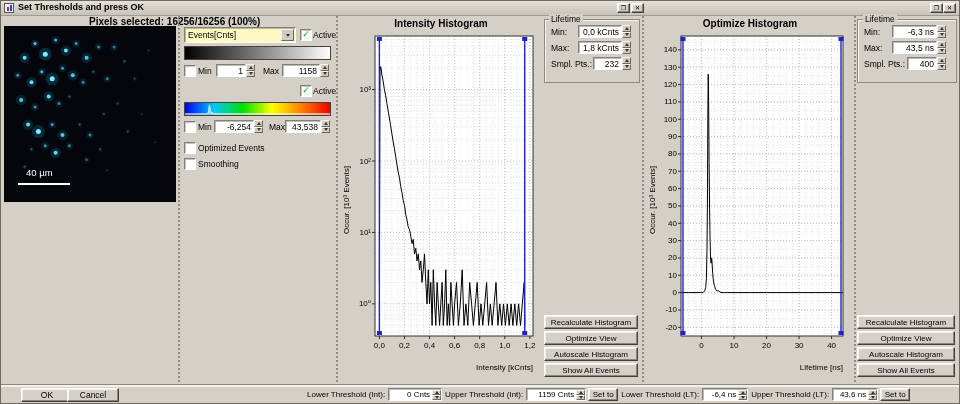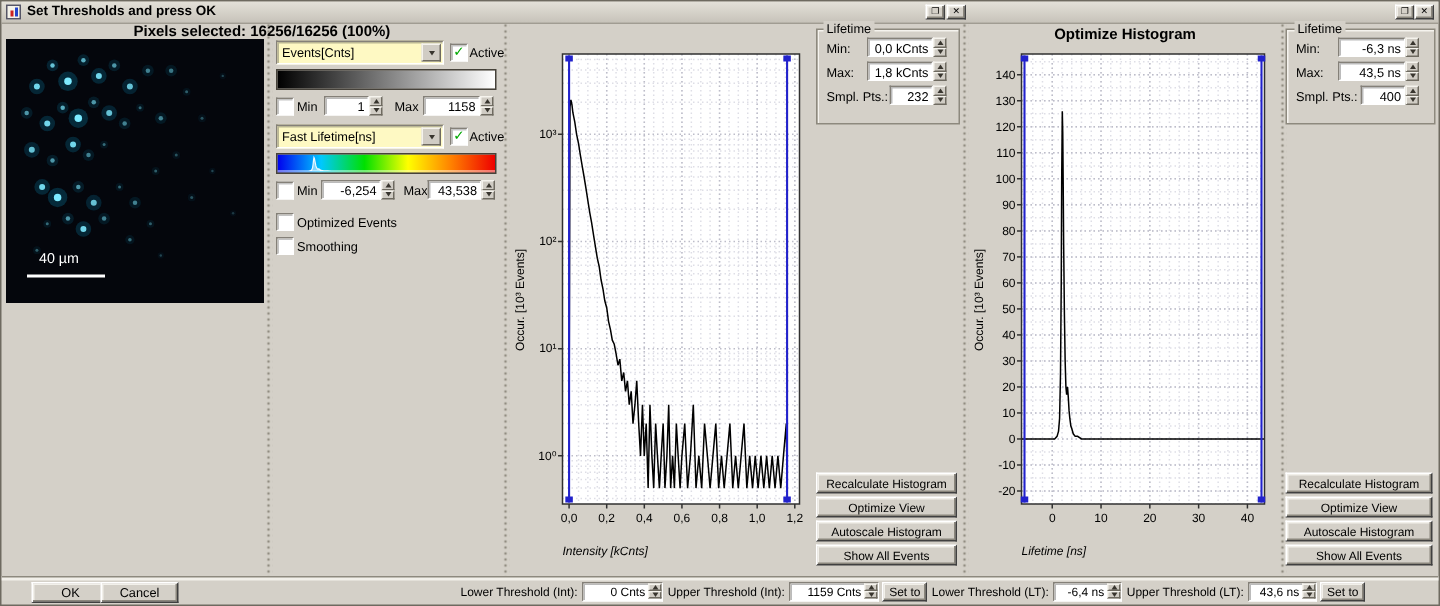--- a/index.html
+++ b/index.html
@@ -28,26 +28,26 @@
   .gfield{position:absolute;height:13px;font-size:8.5px;text-align:right;padding-right:2px;line-height:12px;background:#fff;border:1px solid;border-color:#848078 #fff #fff #848078;box-shadow:inset 1px 1px 0 rgba(60,60,60,.35);box-sizing:border-box;white-space:nowrap;}
   .spin{display:flex;flex-direction:column;}
   .spin.abs{position:absolute;width:9px;height:13px;}
   .sp{flex:1;display:flex;align-items:center;justify-content:center;background:#d0ccc4;border:1px solid;border-color:#f5f3ed #6e6a60 #6e6a60 #f5f3ed;box-sizing:border-box;}
   .group{position:absolute;border:1px solid #8d897e;box-shadow:inset 1px 1px 0 #f5f3ee;}
   .legend{position:absolute;font-size:8.5px;background:#d4d0c8;padding:0 2px;white-space:nowrap;}
   .glabel{position:absolute;font-size:8.5px;white-space:nowrap;}
   .chartbox{position:absolute;top:16px;height:368px;}
   .ctitle{position:absolute;top:1px;left:0;right:0;text-align:center;font-weight:bold;font-size:10px;}
   .ylab{position:absolute;font-size:8px;text-align:center;transform:rotate(-90deg);width:104px;height:10px;white-space:nowrap;}
-  .xlab{position:absolute;top:346px;font-size:8px;text-align:left;font-style:italic;}
+  .xlab{position:absolute;top:346px;font-size:8px;text-align:right;}
   .csvg{position:absolute;}
   .footline{position:absolute;left:0;top:383px;width:960px;height:2px;border-top:1px solid #8d897e;background:#f2f0ea;}
   .tbar{position:absolute;left:305px;top:386px;height:15px;display:flex;align-items:center;gap:2px;font-size:8px;}
   .flabel{white-space:nowrap;padding:0 1px;}
-  .tfield{display:flex;align-items:flex-start;height:13px;background:#fff;border:1px solid;border-color:#848078 #fff #fff #848078;box-shadow:inset 1px 1px 0 rgba(60,60,60,.35);box-sizing:border-box;}
+  .tfield{display:flex;align-items:center;height:13px;background:#fff;border:1px solid;border-color:#848078 #fff #fff #848078;box-shadow:inset 1px 1px 0 rgba(60,60,60,.35);box-sizing:border-box;}
   .tfield .val{flex:1;text-align:right;padding:0 2px;line-height:11px;font-size:8px;white-space:nowrap;}
   .tfield .spin{width:9px;}
   .setto{width:30px;height:13px;font-size:8px;line-height:10px;}
   .okbtn{position:absolute;top:387px;width:52px;height:14px;line-height:11px;}
 </style>
 </head>
 <body>
 
 <div class="win">
 
@@ -190,26 +190,20 @@
   <div class="gfield" style="left:281px;top:63px;width:38px">1158</div>
   <div class="spin abs" style="left:319px;top:63px">
       <div class="sp">
         <i class="tri-up"></i>
       </div>
       <div class="sp">
         <i class="tri-dn"></i>
       </div>
     </div>
 
-  <div class="combo" style="left:183px;top:82px;width:112px">
-    <span class="combo-text">Fast Lifetime[ns]</span>
-    <span class="combo-btn">
-        <i class="tri-dn"></i>
-      </span>
-  </div>
   <div class="cb" style="left:299px;top:84px">✓</div>
   <div class="clabel" style="left:312px;top:85px">Active</div>
 
   <div class="grad" style="left:183px;top:101px;width:147px;background:linear-gradient(to right,#0000ee,#00c8ff,#00e000,#ffff00,#ff8000,#ee0000)">
     <svg id="rainbow-curve" width="145" height="12" style="display:block">
         <path d="M0,11 L0.0,11.0 L6.7,11.0 L12.5,11.0 L18.3,11.0 L19.8,11.0 L21.3,10.9 L22.1,10.8 L22.7,10.4 L23.3,9.2 L23.7,6.7 L24.0,3.9 L24.3,2.0 L24.6,2.6 L24.9,4.0 L25.2,5.6 L25.6,7.6 L26.1,8.9 L26.5,9.6 L26.9,9.8 L27.2,9.6 L27.5,9.6 L28.0,9.9 L28.4,10.2 L28.8,10.4 L29.4,10.6 L30.0,10.7 L30.9,10.9 L32.0,10.9 L33.5,10.9 L35.8,11.0 L38.7,11.0 L41.6,11.0 L47.5,11.0 L62.0,11.0 L76.6,11.0 L91.1,11.0 L105.7,11.0 L120.3,11.0 L134.8,11.0 L145.0,11.0 L145,11 Z" fill="rgba(255,255,255,0.5)" stroke="rgba(255,255,255,0.9)" stroke-width="0.8"></path>
       </svg>
   </div>
 
   <div class="cb" style="left:183px;top:120px"></div>
@@ -233,20 +227,21 @@
         <i class="tri-dn"></i>
       </div>
     </div>
 
   <div class="cb" style="left:183px;top:141px"></div>
   <div class="clabel" style="left:197px;top:142px">Optimized Events</div>
   <div class="cb" style="left:183px;top:157px"></div>
   <div class="clabel" style="left:197px;top:158px">Smoothing</div>
 
   <div class="chartbox" style="left:338px;width:204px">
+    <div class="ctitle">Intensity Histogram</div>
     <div class="ylab" style="left:-44px;top:178px">Occur. [10³ Events]</div>
     <svg id="int-svg" class="csvg" style="left:12px;top:13px" width="190" height="330">
         <rect x="24" y="6" width="158" height="300" fill="#ffffff"></rect>
         <line x1="28.4" y1="6" x2="28.4" y2="306" stroke="#dedee6" stroke-width="1" stroke-dasharray="1,2"></line>
         <line x1="34.7" y1="6" x2="34.7" y2="306" stroke="#dedee6" stroke-width="1" stroke-dasharray="1,2"></line>
         <line x1="40.9" y1="6" x2="40.9" y2="306" stroke="#dedee6" stroke-width="1" stroke-dasharray="1,2"></line>
         <line x1="47.2" y1="6" x2="47.2" y2="306" stroke="#dedee6" stroke-width="1" stroke-dasharray="1,2"></line>
         <line x1="53.5" y1="6" x2="53.5" y2="306" stroke="#dedee6" stroke-width="1" stroke-dasharray="1,2"></line>
         <line x1="59.7" y1="6" x2="59.7" y2="306" stroke="#dedee6" stroke-width="1" stroke-dasharray="1,2"></line>
         <line x1="66.0" y1="6" x2="66.0" y2="306" stroke="#dedee6" stroke-width="1" stroke-dasharray="1,2"></line>

